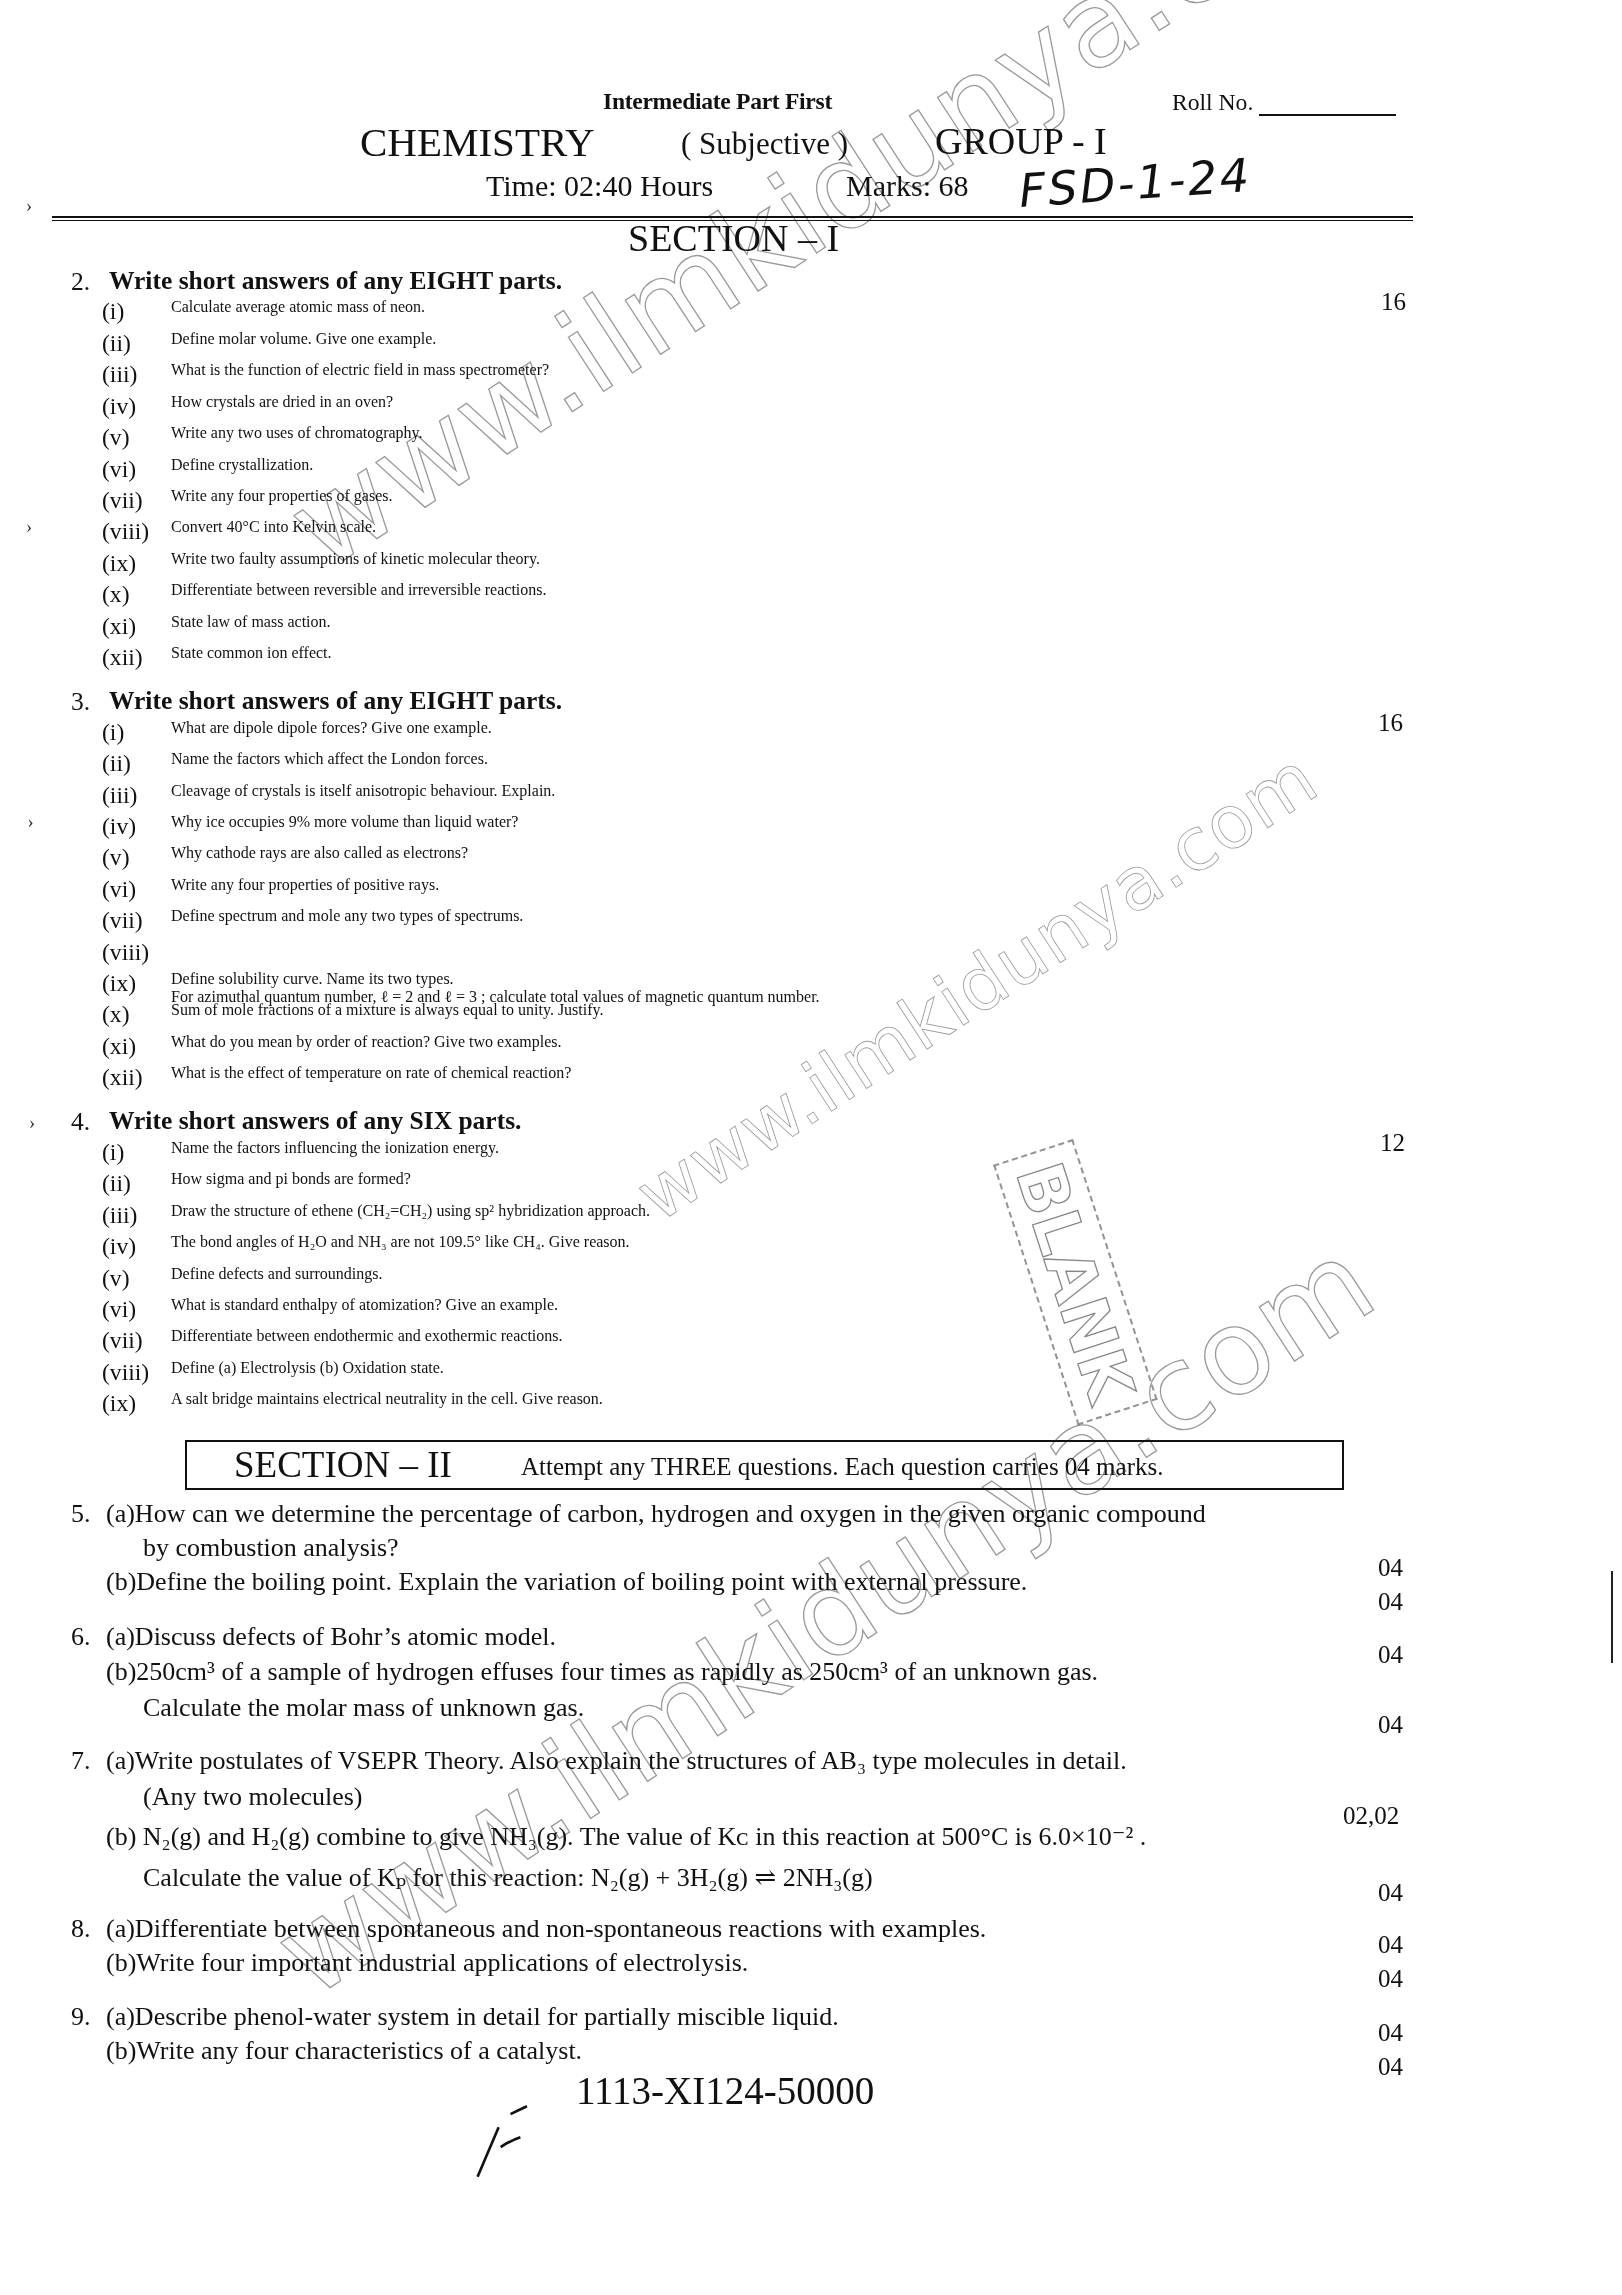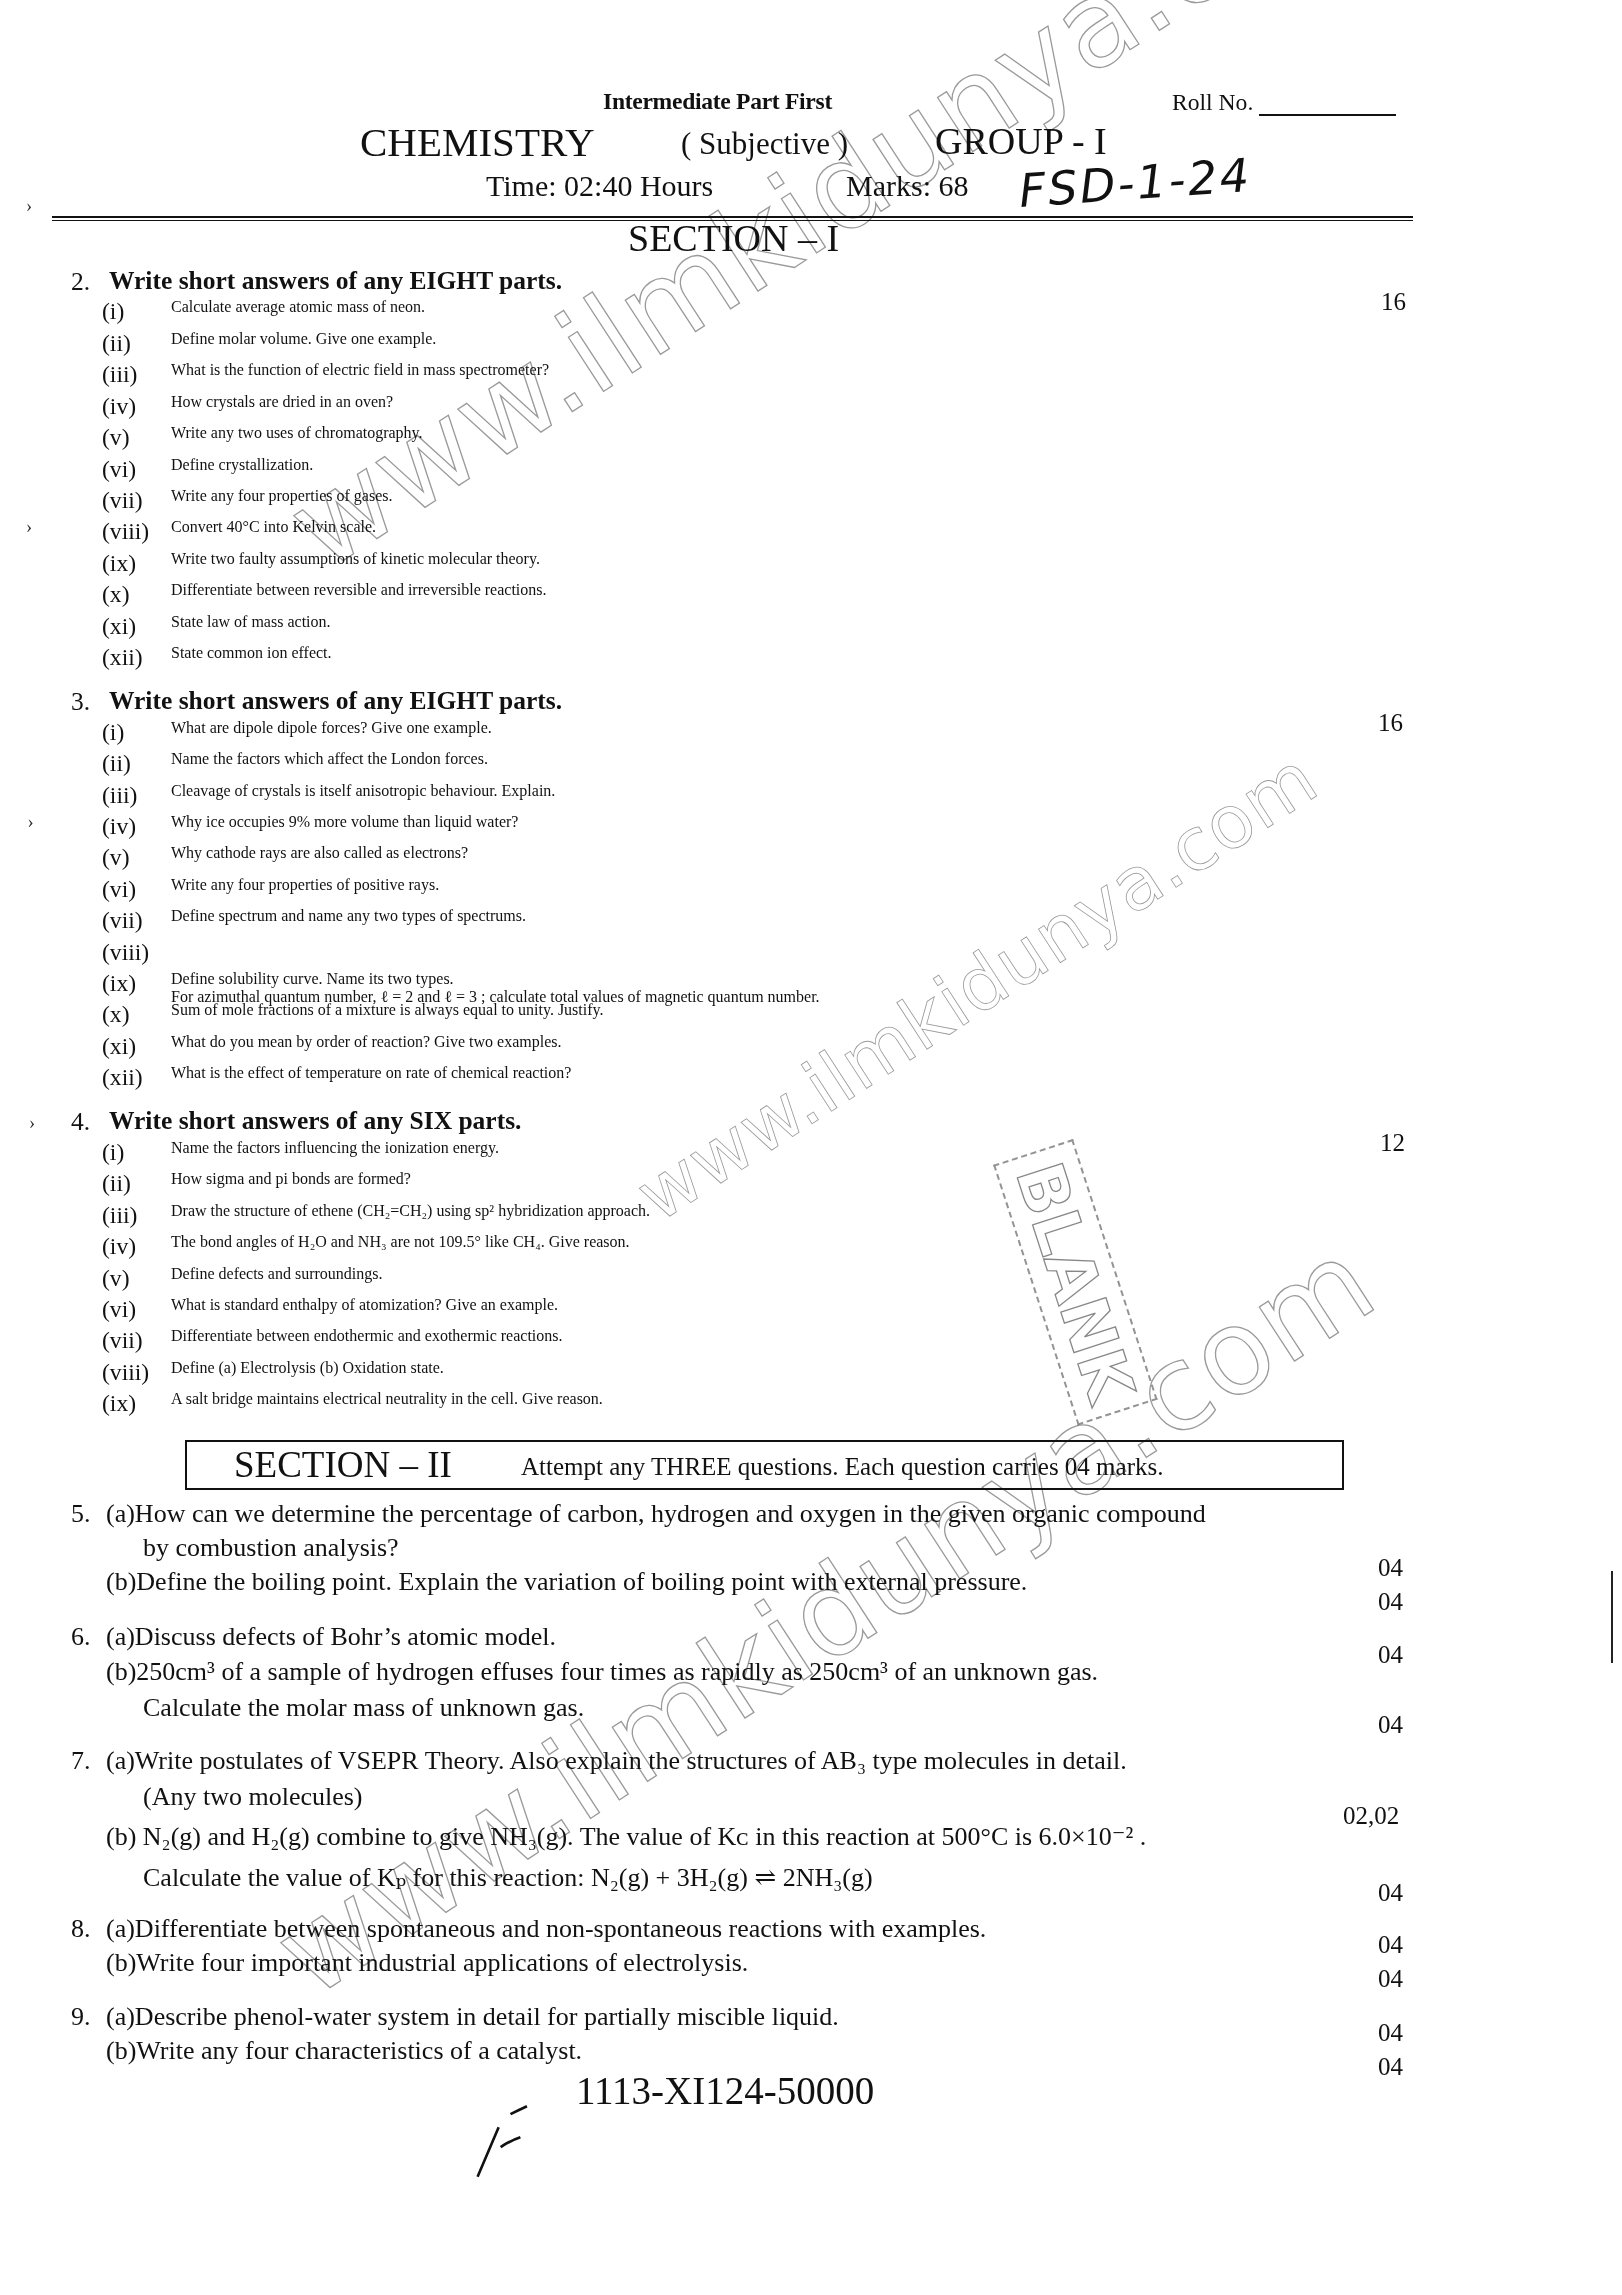--- a/index.html
+++ b/index.html
@@ -110,21 +110,21 @@
   <div class="ptext" style="left:171px; top:750px;">Name the factors which affect the London forces.</div>
   <div class="roman" style="left:102px; top:782px;">(iii)</div>
   <div class="ptext" style="left:171px; top:782px;">Cleavage of crystals is itself anisotropic behaviour.  Explain.</div>
   <div class="roman" style="left:102px; top:813px;">(iv)</div>
   <div class="ptext" style="left:171px; top:813px;">Why ice occupies 9% more volume than liquid water?</div>
   <div class="roman" style="left:102px; top:844px;">(v)</div>
   <div class="ptext" style="left:171px; top:844px;">Why cathode rays are also called as electrons?</div>
   <div class="roman" style="left:102px; top:876px;">(vi)</div>
   <div class="ptext" style="left:171px; top:876px;">Write any four properties of positive rays.</div>
   <div class="roman" style="left:102px; top:907px;">(vii)</div>
-  <div class="ptext" style="left:171px; top:907px;">Define spectrum and name any two types of spectrums.</div>
+  <div class="ptext" style="left:171px; top:907px;">Define spectrum and mole any two types of spectrums.</div>
   <div class="roman" style="left:102px; top:939px;">(viii)</div>
   <div class="ptext" style="left:171px; top:988px;">For azimuthal quantum number,  ℓ = 2  and  ℓ = 3 ; calculate total values of magnetic quantum number.</div>
   <div class="roman" style="left:102px; top:970px;">(ix)</div>
   <div class="ptext" style="left:171px; top:970px;">Define solubility curve.  Name its two types.</div>
   <div class="roman" style="left:102px; top:1001px;">(x)</div>
   <div class="ptext" style="left:171px; top:1001px;">Sum of mole fractions of a mixture is always equal to unity.  Justify.</div>
   <div class="roman" style="left:102px; top:1033px;">(xi)</div>
   <div class="ptext" style="left:171px; top:1033px;">What do you mean by order of reaction?  Give two examples.</div>
   <div class="roman" style="left:102px; top:1064px;">(xii)</div>
   <div class="ptext" style="left:171px; top:1064px;">What is the effect of temperature on rate of chemical reaction?</div>

